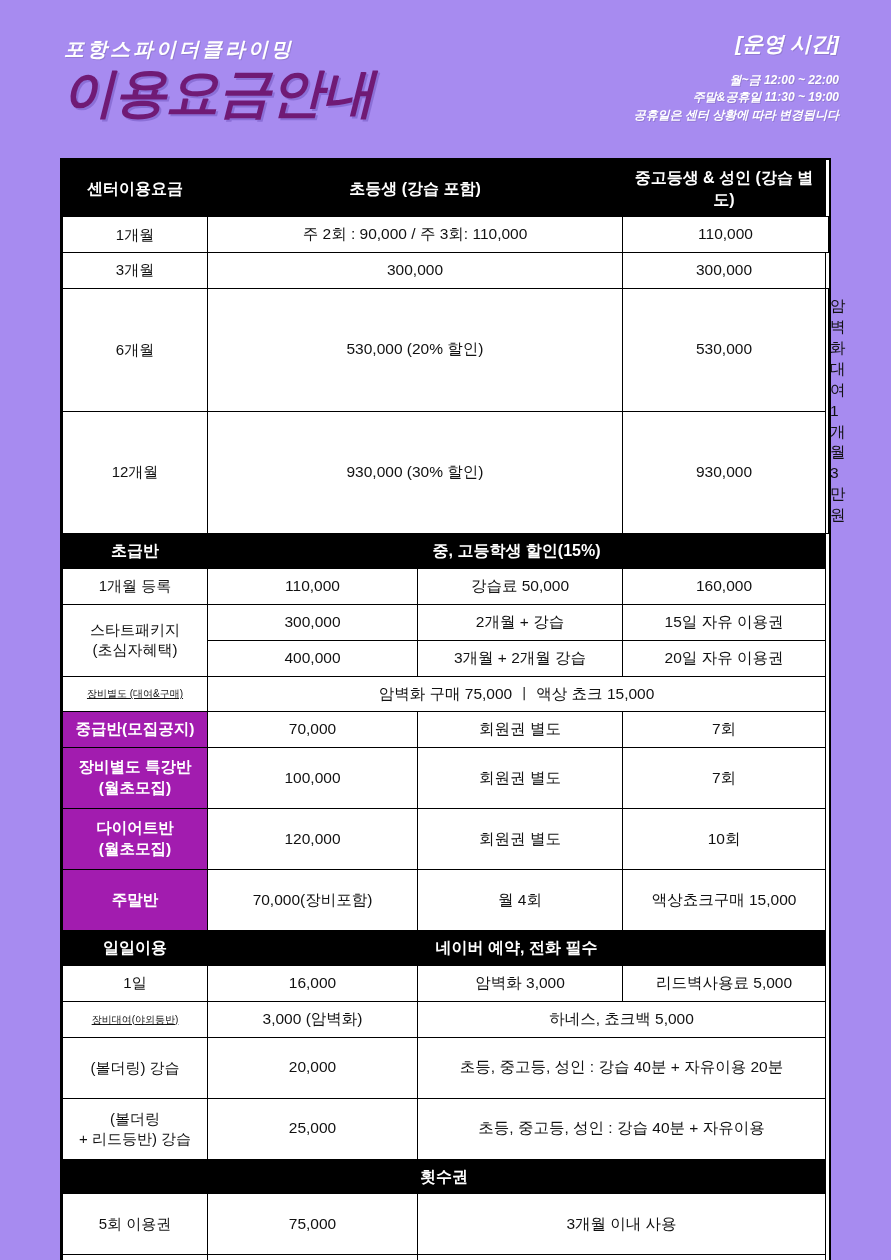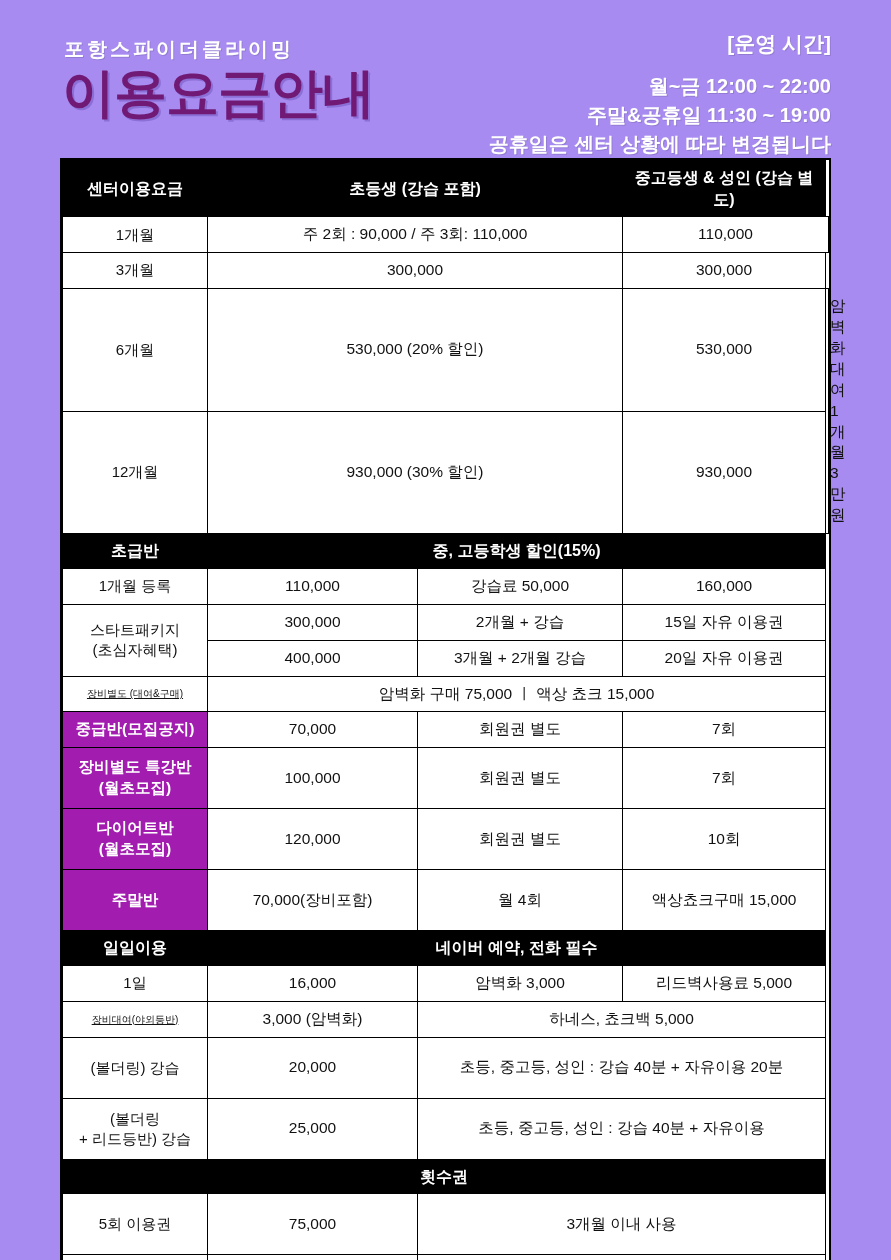--- a/index.html
+++ b/index.html
@@ -6,36 +6,36 @@
   body{
     width:891px;height:1260px;
     background:#a78bf0;
     font-family:"Liberation Sans", sans-serif;
     color:#111;
     overflow:hidden;
   }
   .page{position:relative;width:891px;height:1260px;}
 
   
-  .header{padding:26px 31px 0 60px;position:relative;height:150px;box-sizing:border-box;}
+  .header{padding:26px 31px 0 60px;position:relative;height:150px;box-sizing:border-box;font-style:italic;}
   .brand-sub{
     color:#fff;font-size:20px;font-weight:bold;letter-spacing:3px;
     text-shadow:1px 1px 0 rgba(0,0,0,.12);
     margin:10px 0 0 4px;
   }
   .brand-title{
     color:#701a75;font-size:53px;font-weight:bold;letter-spacing:-1px;
     margin:2px 0 0 2px;line-height:1.05;
     text-shadow:2px 2px 0 rgba(90,60,170,.35);
   }
   .hours{
-    position:absolute;right:60px;top:30px;text-align:right;color:#fff;
+    position:absolute;right:52px;top:30px;text-align:right;color:#fff;
   }
   .hours .hours-title{font-size:21px;font-weight:bold;margin-bottom:14px;text-shadow:1px 1px 0 rgba(0,0,0,.12);}
-  .hours .hours-line{font-size:20px;font-weight:bold;line-height:1.45;text-shadow:1px 1px 0 rgba(0,0,0,.12);}
+  .hours .hours-line{font-size:12px;font-weight:bold;line-height:1.45;text-shadow:1px 1px 0 rgba(0,0,0,.12);}
 
   
   .table-wrap{
     margin:8px 60px 0 60px;
     background:#fff;
     border:2px solid #000;
     box-sizing:border-box;
   }
   table{border-collapse:collapse;width:100%;table-layout:fixed;}
   td,th{

